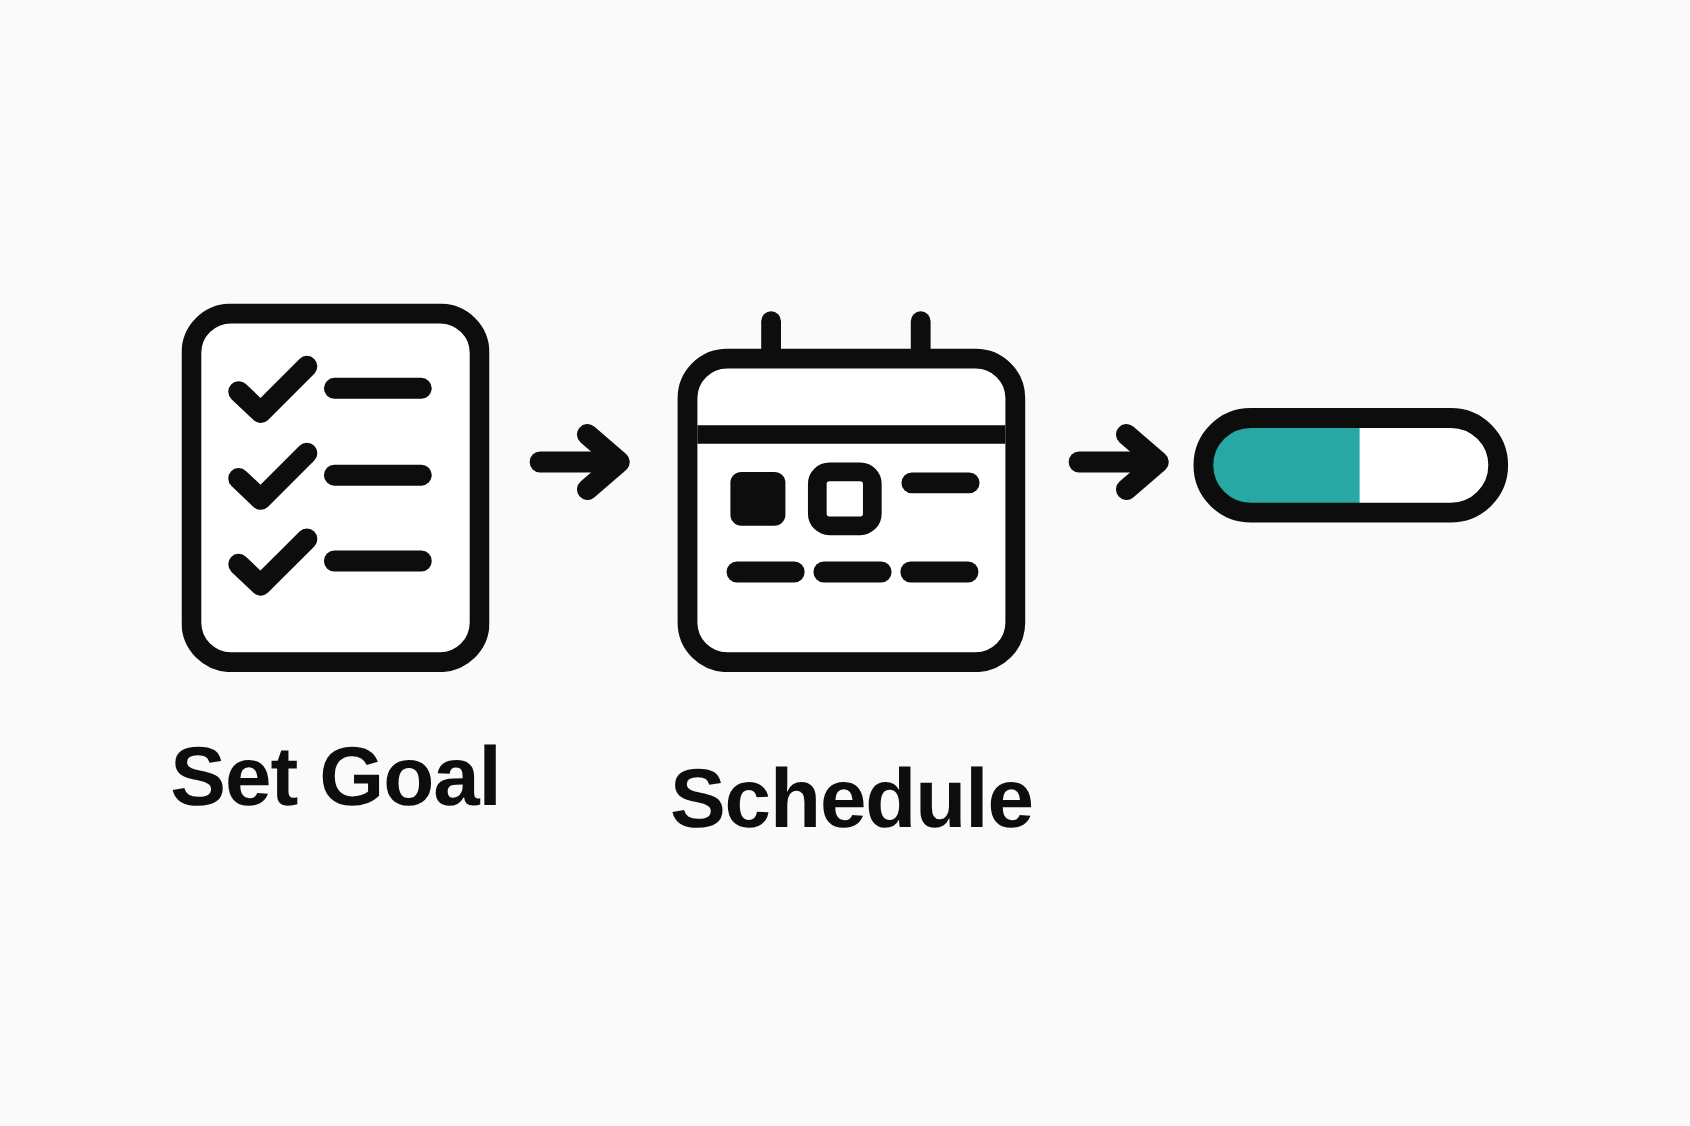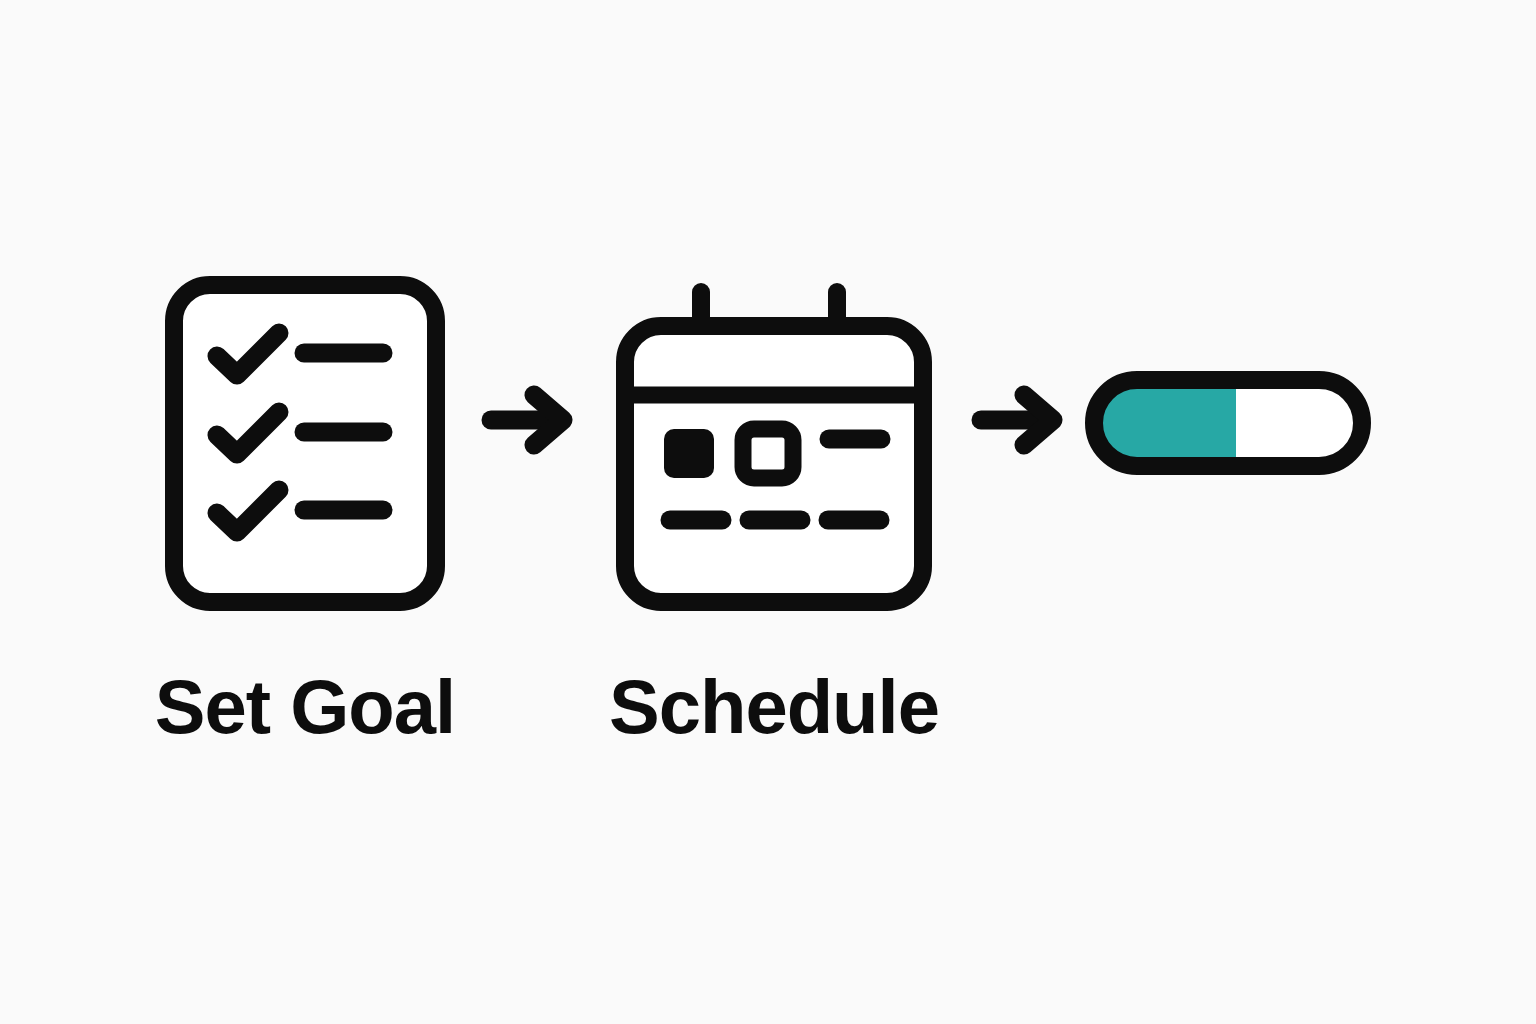--- a/index.html
+++ b/index.html
@@ -51,21 +51,21 @@
     white-space: nowrap;
     text-align: center;
   }
 
   
   .step-setgoal { width: 330px; }
   .step-setgoal .step-icon { width: 280px; height: 335px; }
   .step-setgoal .step-label { margin-top: 58px; }
 
   
-  .step-schedule { width: 372px; }
+  .step-schedule { width: 372px; gap: 20px; }
   .step-schedule .step-icon { width: 320px; height: 335px; }
   .step-schedule .step-label { margin-top: 58px; }
 
   
   .step-track { width: 318px; }
   .step-track .step-icon { width: 310px; height: 335px; }
   .step-track .step-label { margin-top: 58px; }
 
   
   .arrow-connector {

